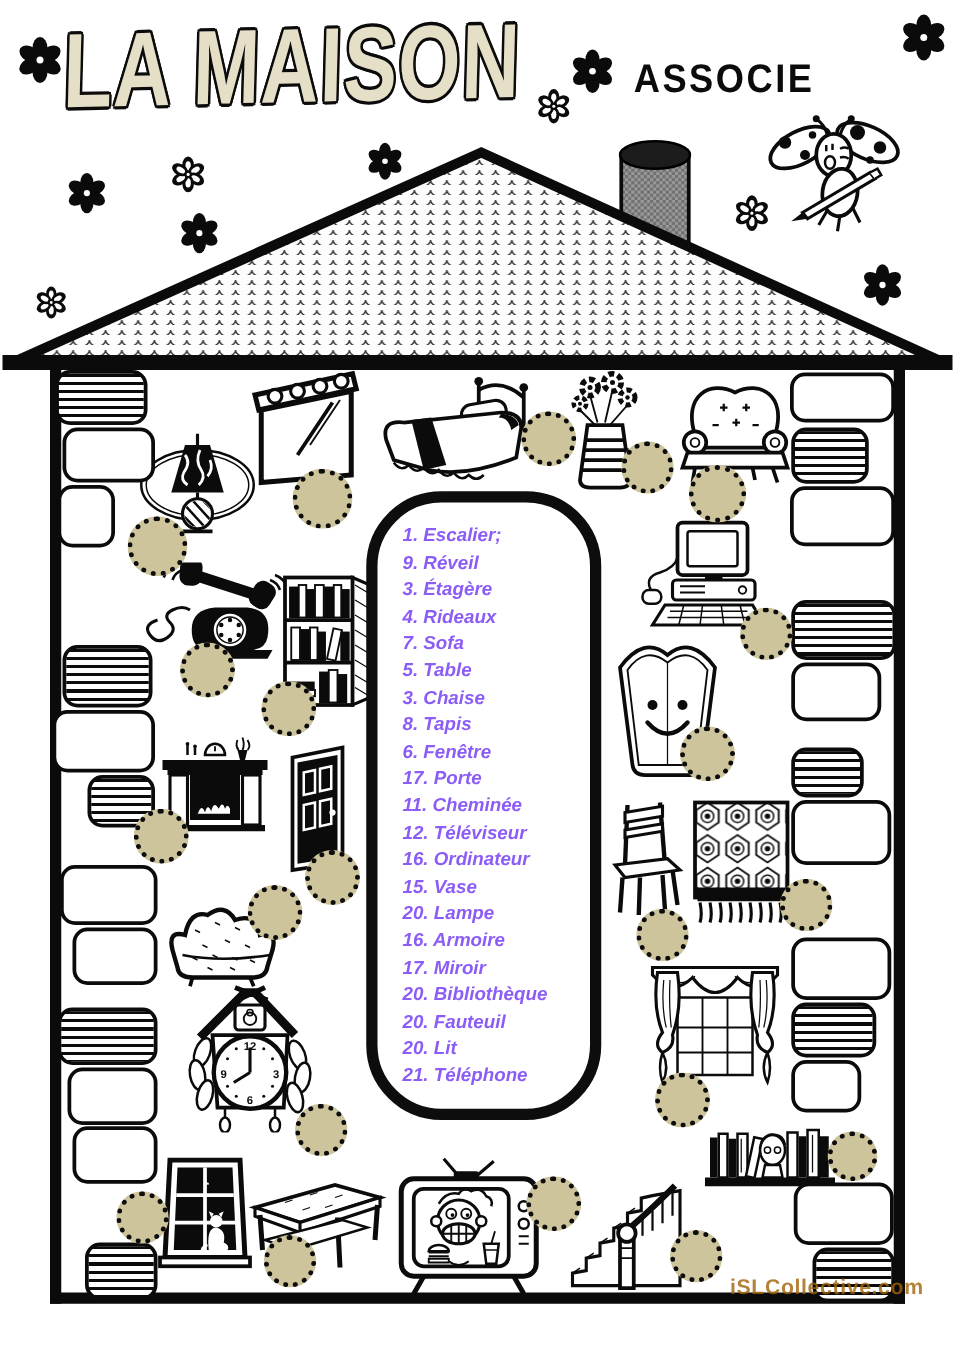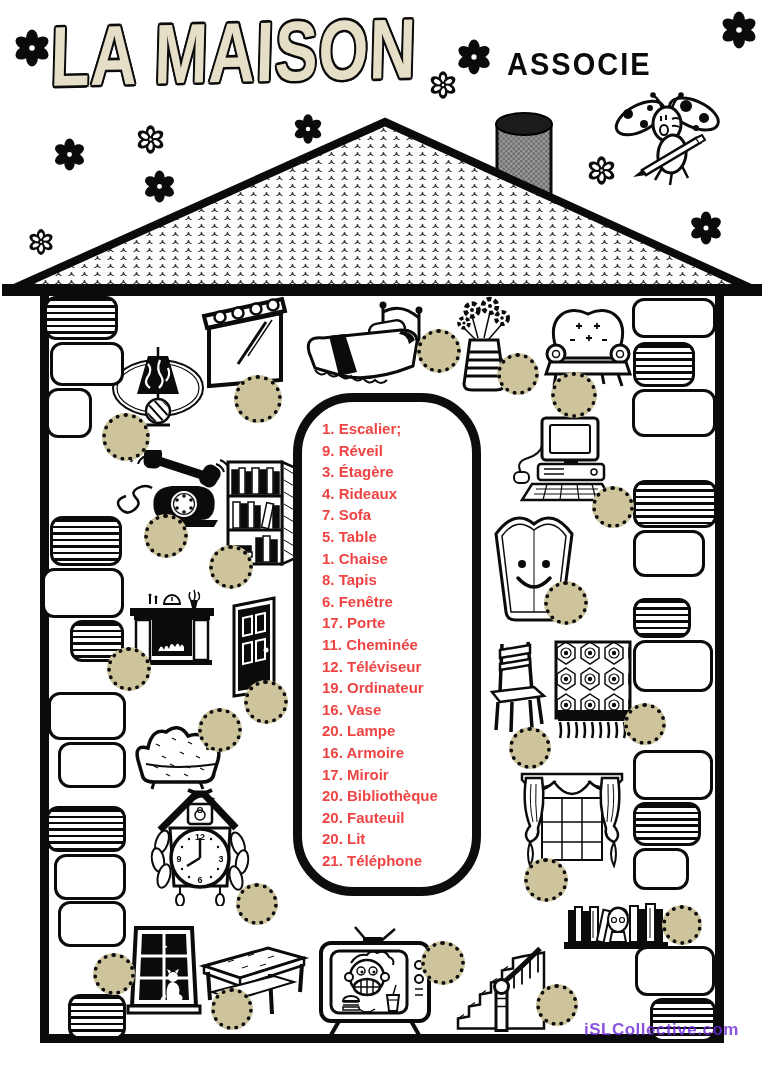--- a/index.html
+++ b/index.html
@@ -18,32 +18,32 @@
   
   .wall{position:absolute;background:#0b0b0b;z-index:2;}
   
   .brick{position:absolute;border:3px solid #0b0b0b;border-radius:12px;background:#fff;
          box-sizing:border-box;z-index:3;}
   .brick.striped{background:repeating-linear-gradient(180deg,#0b0b0b 0 2.5px,#fff 2.5px 6.5px);}
   
   .panel{position:absolute;left:293px;top:393px;width:188px;height:503px;background:#fff;
          border:9px solid #0d0d0d;border-radius:60px;box-sizing:border-box;
          padding:16px 0 0 20px;z-index:5;}
-  .word-row{font-size:15px;font-weight:bold;line-height:21.6px;white-space:nowrap;color:#ef4444;}
+  .word-row{font-size:15px;font-weight:bold;line-height:21.6px;white-space:nowrap;color:#8b5cf6;font-style:italic;}
   
   .circle{position:absolute;border-radius:50%;border:4px dotted #0d0d0d;
           background:var(--circle-fill,#cdc49c);box-sizing:border-box;z-index:6;}
   
   .illus{position:absolute;z-index:2;}
   .illus svg{display:block;width:100%;height:100%;}
   .flower{position:absolute;z-index:2;}
   .flower svg{display:block;width:100%;height:100%;}
   .ladybug{position:absolute;left:612px;top:86px;width:112px;height:112px;z-index:2;}
   .watermark{position:absolute;left:584px;top:1020px;font-size:17px;font-weight:bold;
-             color:#6d28d9;opacity:.8;letter-spacing:.5px;z-index:6;}
+             color:#a16207;opacity:.8;letter-spacing:.5px;z-index:6;}
 </style>
 </head>
 <body>
 
 <div class="page">
 
   <div class="title">LA MAISON</div>
   <div class="instruction">ASSOCIE</div>
 
   <div class="ladybug">
@@ -126,28 +126,28 @@
   <div class="brick striped" style="left:650px;top:998px;width:66px;height:44px;"></div>
 
   <div class="panel">
     <div>
         <div class="word-row">1. Escalier;</div>
         <div class="word-row">9. Réveil</div>
         <div class="word-row">3. Étagère</div>
         <div class="word-row">4. Rideaux</div>
         <div class="word-row">7. Sofa</div>
         <div class="word-row">5. Table</div>
-        <div class="word-row">1. Chaise</div>
+        <div class="word-row">3. Chaise</div>
         <div class="word-row">8. Tapis</div>
         <div class="word-row">6. Fenêtre</div>
         <div class="word-row">17. Porte</div>
         <div class="word-row">11. Cheminée</div>
         <div class="word-row">12. Téléviseur</div>
-        <div class="word-row">19. Ordinateur</div>
-        <div class="word-row">16. Vase</div>
+        <div class="word-row">16. Ordinateur</div>
+        <div class="word-row">15. Vase</div>
         <div class="word-row">20. Lampe</div>
         <div class="word-row">16. Armoire</div>
         <div class="word-row">17. Miroir</div>
         <div class="word-row">20. Bibliothèque</div>
         <div class="word-row">20. Fauteuil</div>
         <div class="word-row">20. Lit</div>
         <div class="word-row">21. Téléphone</div>
       </div>
   </div>
 

